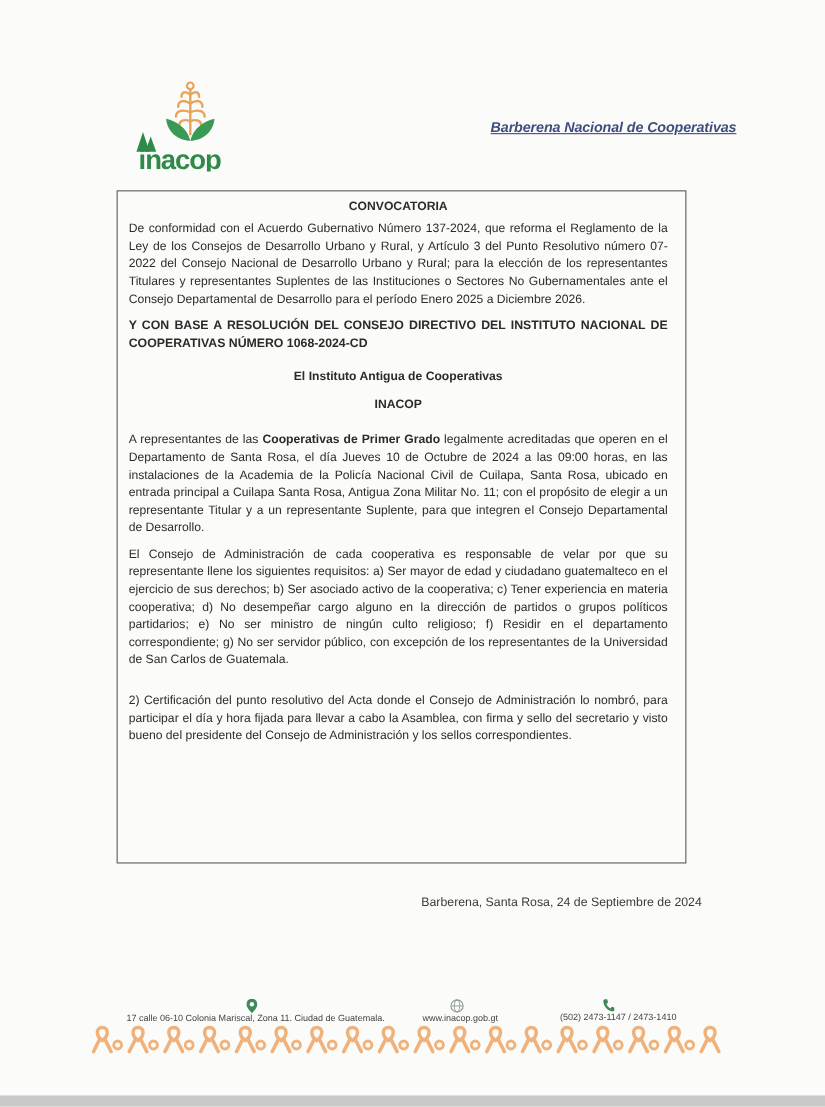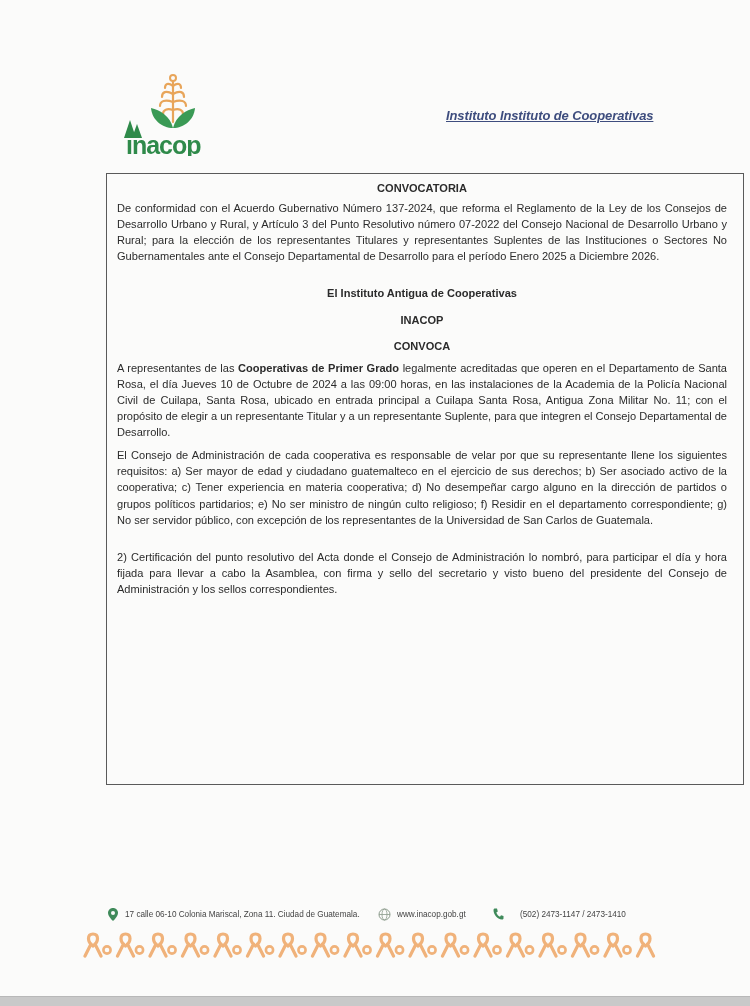--- a/index.html
+++ b/index.html
@@ -15,41 +15,41 @@
     border-bottom: 1px solid #b8b8b8;
   }
   .logo { position: absolute; left: 118px; top: 72px; width: 110px; height: 84px; }
   .header-title {
     position: absolute; left: 446px; top: 108px;
     font-family: "Liberation Sans", sans-serif;
     font-size: 13px; font-weight: bold; font-style: italic;
     color: #3e4d7e; text-decoration: underline; letter-spacing: -0.1px;
   }
   .box {
-    position: absolute; left: 106px; top: 173px; width: 638px; height: 612px;
+    position: absolute; left: 106px; top: 173px; width: 518px; height: 612px;
     border: 1.2px solid #5a5a5a; box-sizing: border-box;
     padding: 4px 16px 0 10px;
     font-family: "Liberation Sans", sans-serif;
     font-size: 11.05px; line-height: 16.1px; color: #2b2b2b;
   }
   .center { text-align: center; font-weight: bold; }
   .p { text-align: justify; margin: 0; }
   .p.last { text-align-last: left; }
   .mt-title { margin-top: 2px; margin-bottom: 4px; }
   .gap { height: 7px; }
   .bold { font-weight: bold; }
   .u { }
   .upper { font-weight: bold; font-size: 11.2px; }
   .signature {
     position: absolute; left: 383px; top: 815px;
     font-size: 11.2px; color: #3a3a3a;
   }
   .footer { position: absolute; left: 108px; top: 908px; width: 540px; height: 18px;
     font-size: 8.2px; color: #444; }
-  .footer .item { position: absolute; top: 0; display: flex; align-items: center; white-space: nowrap; }
+  .footer .item { position: absolute; top: 0; display: flex; align-items: center; white-space: nowrap; flex-direction: column; }
   .footer .uline { }
   .ribbons { position: absolute; left: 81px; top: 932px; width: 580px; height: 26px; }
 </style>
 </head>
 <body>
 
 <div class="page">
 
   <svg class="logo" viewBox="0 0 110 84">
     <g>
@@ -69,51 +69,52 @@
 
       <path d="M55 56 C44 56 34 48 33 36 C42 38 52 44 55 56 Z" fill="#3a9a55"></path>
       <path d="M55 56 C66 56 76 48 77 36 C68 38 58 44 55 56 Z" fill="#3a9a55"></path>
     </g>
 
     <path d="M6 66 L12 48 L18 66 Z" fill="#2f8a4a"></path>
     <path d="M14 66 L19 52 L24 66 Z" fill="#2f8a4a"></path>
     <text x="8" y="82" font-family="Liberation Sans, sans-serif" font-weight="bold" font-size="25" fill="#2f8a4a" letter-spacing="-1">inacop</text>
   </svg>
 
-  <div class="header-title">Instituto Instituto de Cooperativas</div>
+  <div class="header-title">Barberena Nacional de Cooperativas</div>
 
   <div class="box">
     <div class="center mt-title">CONVOCATORIA</div>
 
     <p class="p"><span>De conformidad con el Acuerdo Gubernativo Número </span><span class="u">137-2024,</span><span> que reforma el Reglamento de la Ley de los Consejos de Desarrollo Urbano y Rural, y Artículo 3 del Punto Resolutivo número  07-2022 del Consejo Nacional de Desarrollo Urbano y Rural; para la elección de los representantes Titulares y representantes Suplentes de las Instituciones o Sectores No Gubernamentales ante el Consejo Departamental de Desarrollo para el período Enero 2025 a Diciembre 2026.</span></p>
 
     <div class="gap"></div>
+    <p class="p upper last">Y CON BASE A RESOLUCIÓN DEL CONSEJO DIRECTIVO DEL INSTITUTO NACIONAL DE COOPERATIVAS NÚMERO  1068-2024-CD</p>
 
     <div style="height:14px"></div>
     <div class="center">El Instituto Antigua de Cooperativas</div>
     <div style="height:10px"></div>
     <div class="center">INACOP</div>
     <div style="height:10px"></div>
-    <div class="center">CONVOCA</div>
     <div style="height:6px"></div>
 
     <p class="p"><span>A representantes de las </span><span class="bold">Cooperativas de Primer Grado</span><span> legalmente acreditadas que operen en el Departamento de Santa Rosa, el día </span><span class="u">Jueves  10 de Octubre de 2024 a las 09:00</span><span> horas, en las instalaciones de la  Academia de la Policía Nacional Civil de Cuilapa, Santa Rosa, ubicado en entrada principal  a Cuilapa Santa Rosa, Antigua Zona Militar No. 11;  con el propósito de elegir a un representante Titular y a un representante Suplente, para que integren el Consejo Departamental de Desarrollo.</span></p>
 
     <div class="gap"></div>
     <p class="p">El Consejo de Administración de cada cooperativa es responsable  de velar por que su representante llene los siguientes requisitos: a) Ser mayor de edad y ciudadano guatemalteco en el ejercicio de sus derechos; b) Ser asociado activo de la cooperativa; c) Tener experiencia en materia cooperativa; d) No desempeñar cargo alguno en la dirección de partidos o grupos políticos partidarios; e) No ser ministro de ningún culto religioso; f) Residir en el  departamento correspondiente; g) No ser servidor público, con excepción de los representantes de la Universidad de San Carlos de Guatemala.</p>
 
     <div class="gap"></div>
 
     <div class="gap"></div>
     <div class="gap"></div>
     <p class="p">2) Certificación del punto resolutivo del Acta donde el Consejo de Administración lo nombró, para participar el día y hora fijada para llevar a cabo la Asamblea, con firma y sello del secretario y visto bueno del presidente del Consejo de Administración y los sellos correspondientes.</p>
 
     <div class="gap"></div>
   </div>
 
+  <div class="signature">Barberena, Santa Rosa, 24  de Septiembre de 2024</div>
 
   <div class="footer">
     <div class="item" style="left:0">
       <svg width="10" height="13" viewBox="0 0 10 13">
         <path d="M5 0 C2 0 0 2.2 0 5 C0 8.5 5 13 5 13 C5 13 10 8.5 10 5 C10 2.2 8 0 5 0 Z" fill="#3f8a5a"></path>
         <circle cx="5" cy="5" r="2" fill="#fbfbfa"></circle>
       </svg>
       <span style="margin-left:7px">17 calle 06-10 Colonia Mariscal, Zona 11. Ciudad de Guatemala.</span>
     </div>
     <div class="item" style="left:270px">

